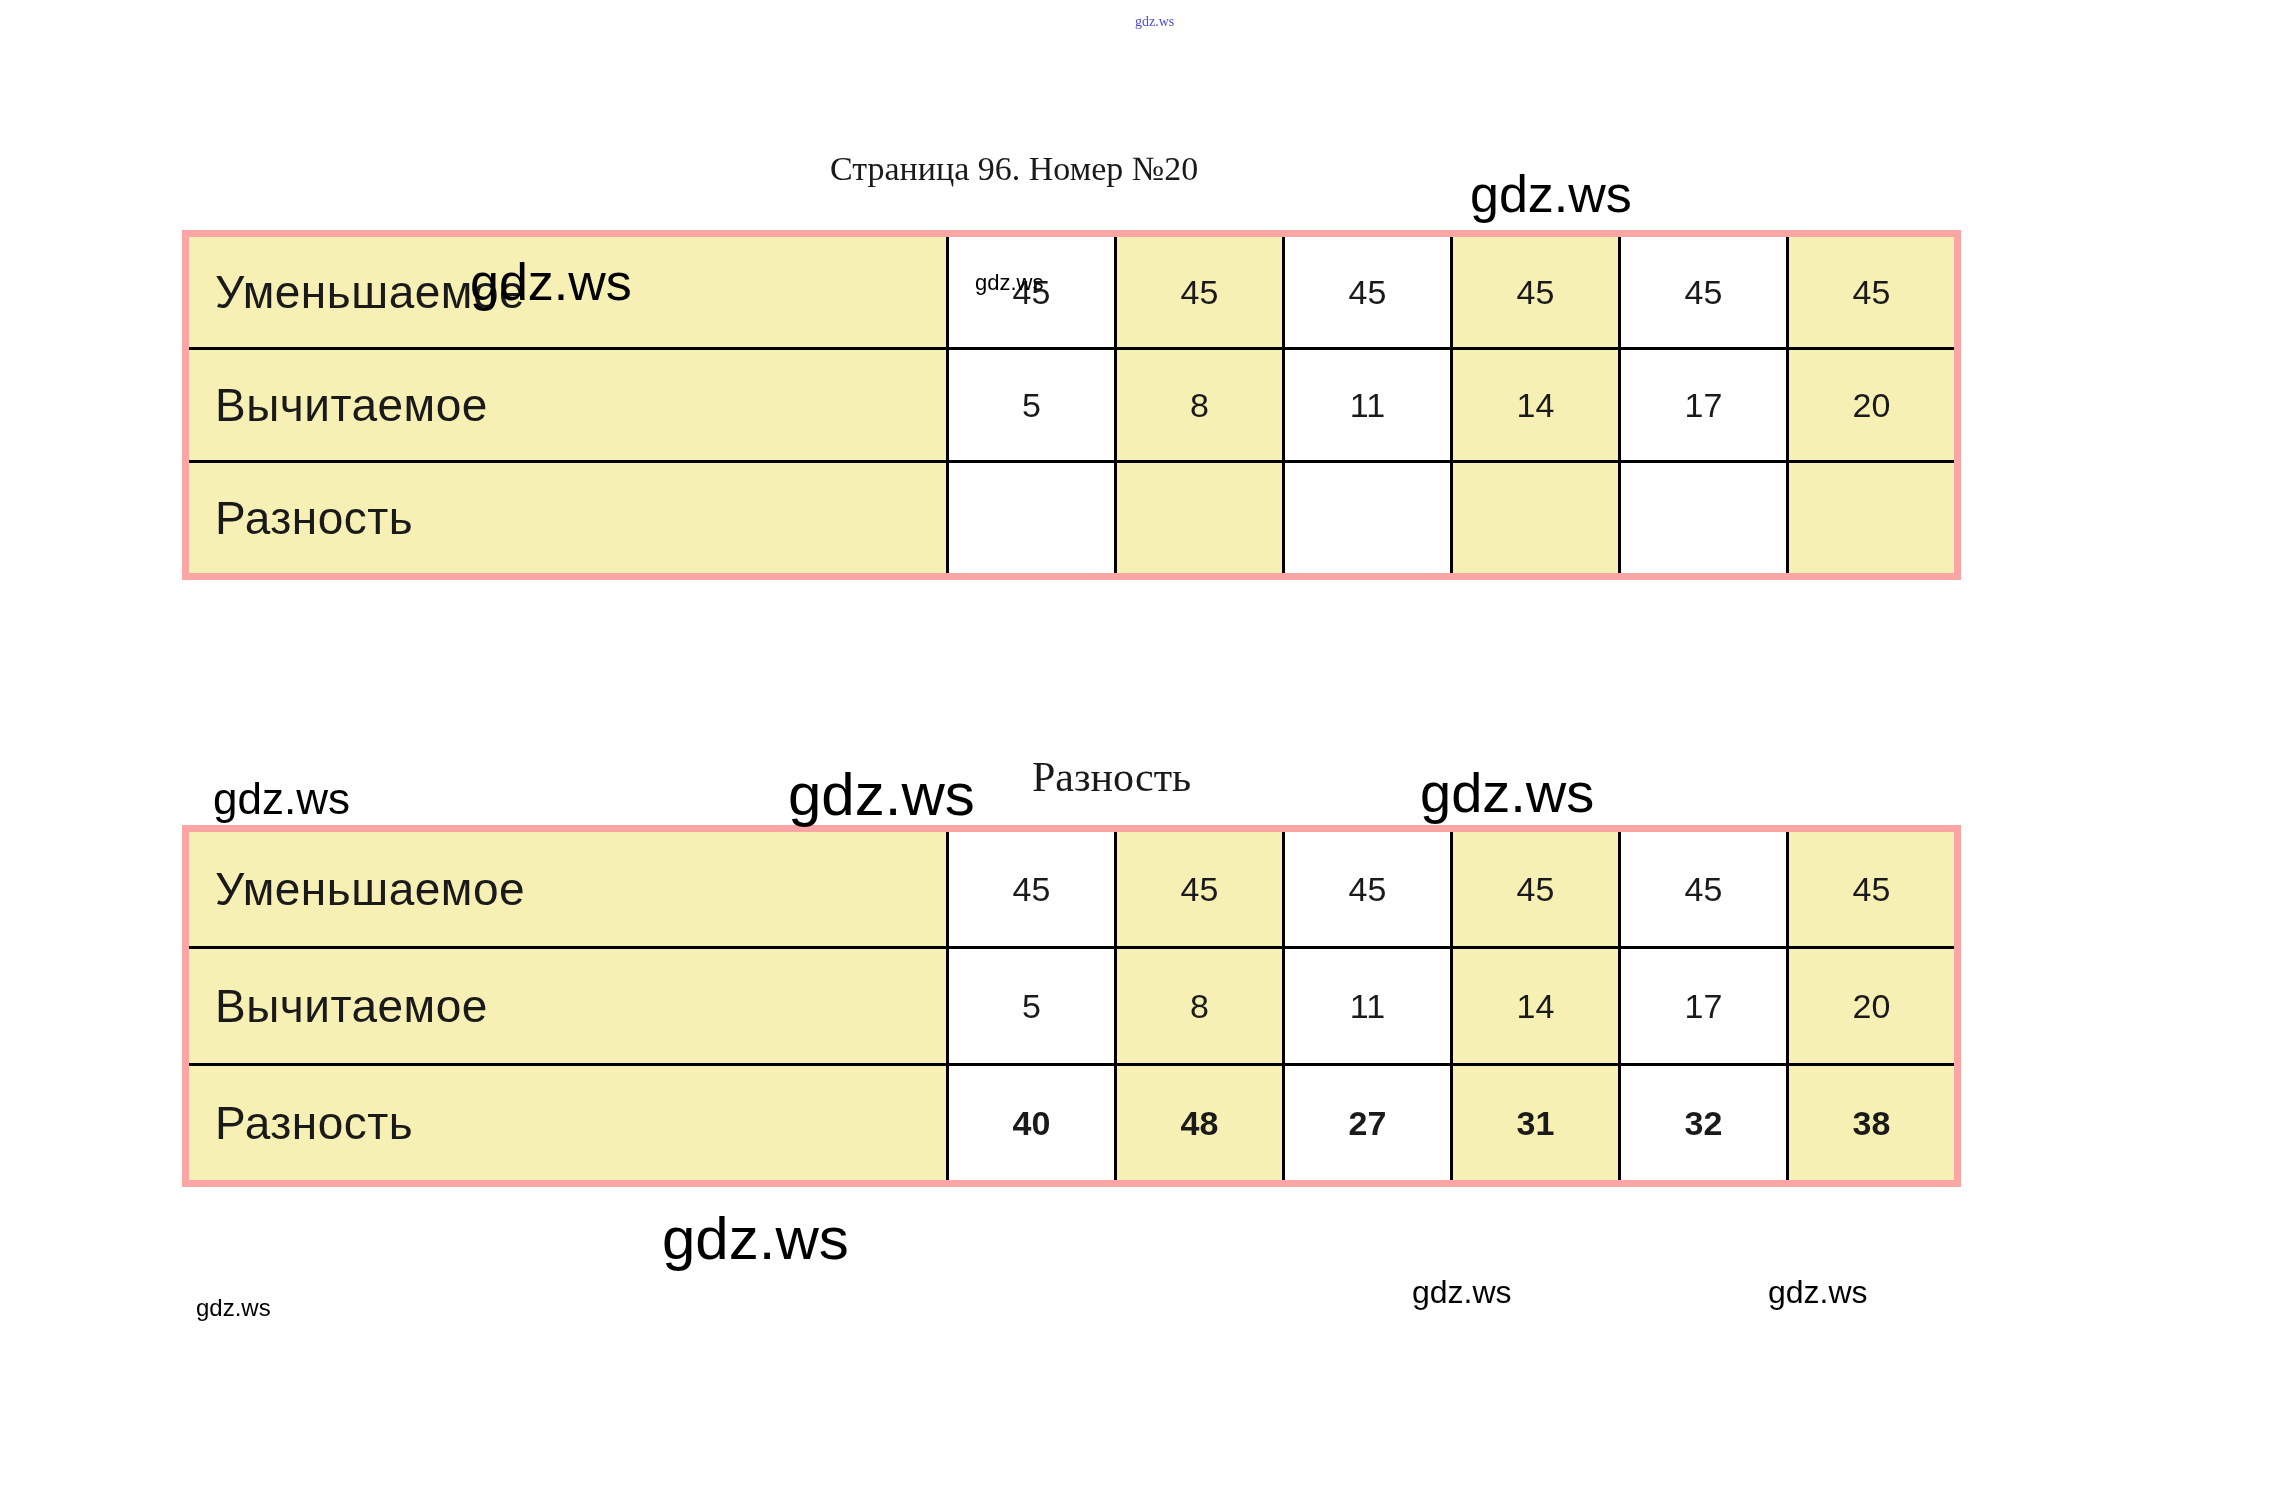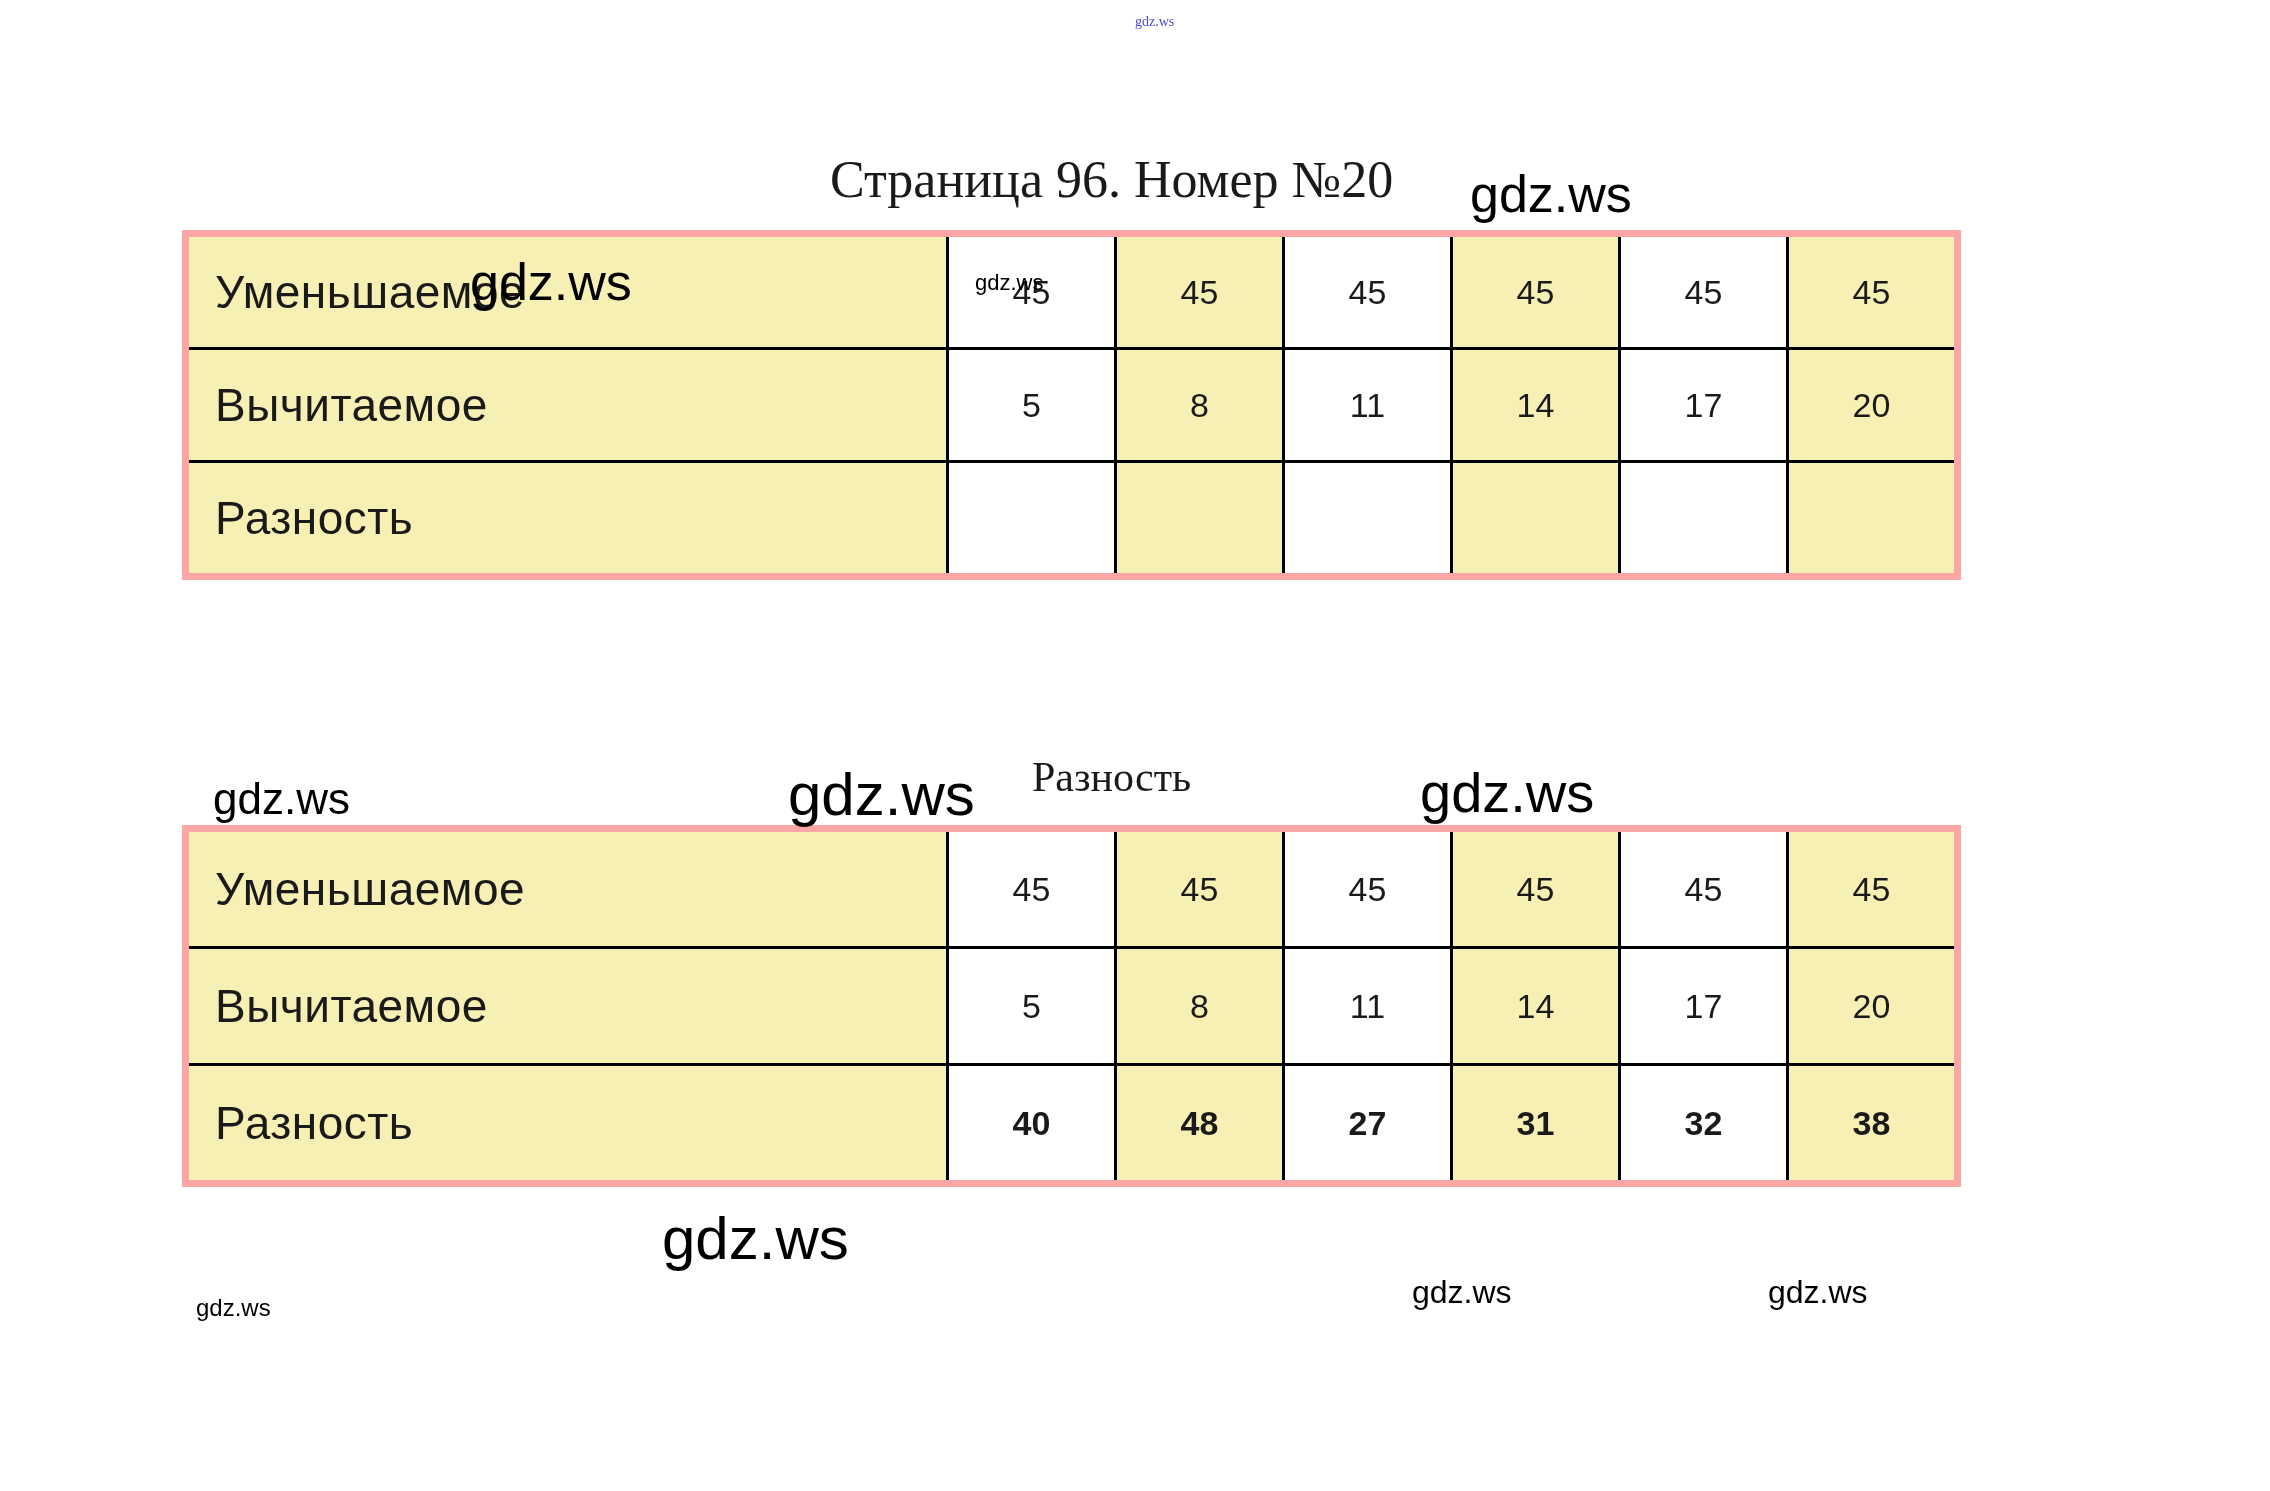--- a/index.html
+++ b/index.html
@@ -27,21 +27,21 @@
   .wm-blue {
     color: #4a4ad0;
     font-family: "Liberation Serif", serif;
   }
 
   
   .page-title {
     position: absolute;
     left: 830px;
     top: 150px;
-    font-size: 52px;
+    font-size: 34px;
     color: #1a1a1a;
     white-space: nowrap;
     font-family: "Liberation Serif", serif;
   }
 
   
   .tbl {
     position: absolute;
     border-collapse: collapse;
     border: 7px solid #fca5a5;

